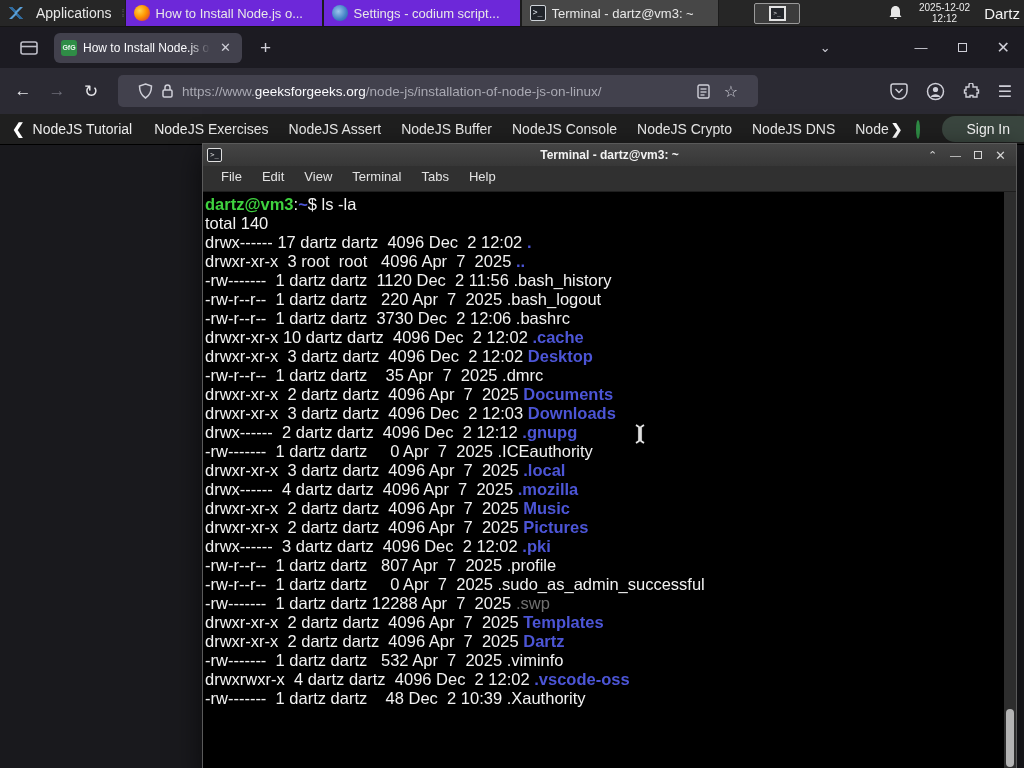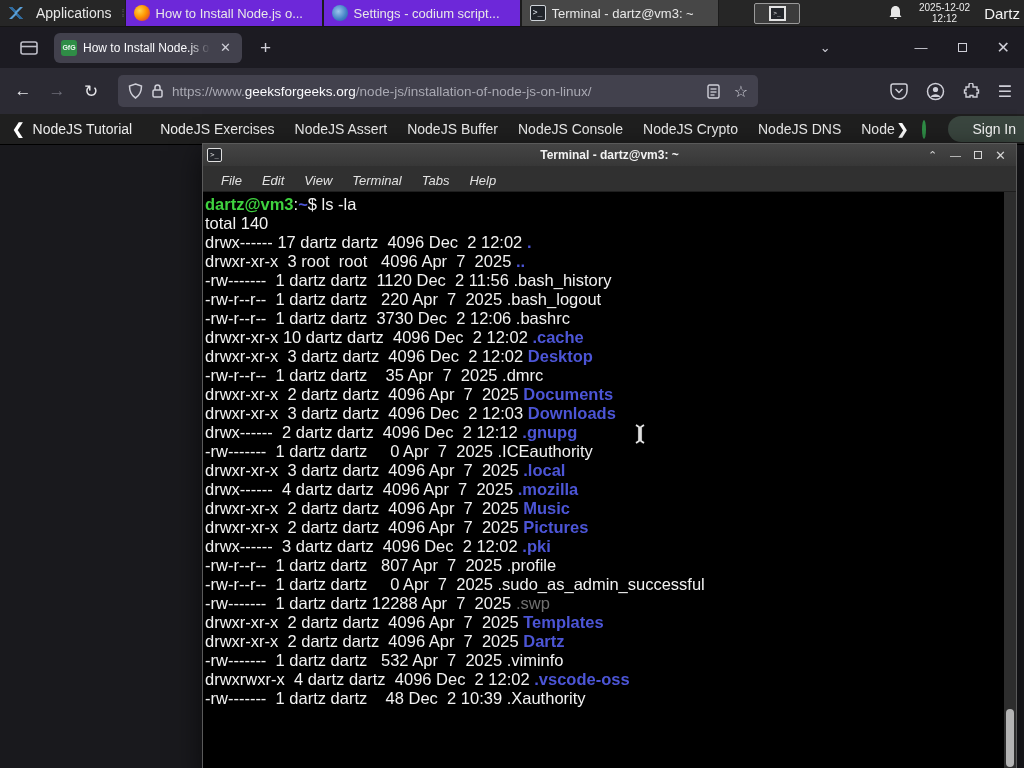--- a/index.html
+++ b/index.html
@@ -52,31 +52,31 @@
   .newtab { color:#cfcfd8; font-size:19px; margin-left:12px; padding:0 6px; }
   .tab-right { margin-left:auto; display:flex; align-items:center; gap:30px; margin-right:14px; color:#cfcfd8; }
   .tab-right .sep-gap { width:24px; }
   .tr-ico { font-size:13px; }
   .maxbox { width:9px; height:9px; border:1.5px solid #cfcfd8; display:inline-block; }
 
   .toolbar { height:46px; background:#2b2a33; display:flex; align-items:center; }
   .nav-ico { color:#e6e6ea; font-size:17px; width:34px; text-align:center; }
   .nav-ico.disabled { color:#6d6d78; }
   .urlbar { margin-left:10px; width:640px; height:32px; background:#42414d; border-radius:5px;
-            display:flex; align-items:center; padding:0 10px; gap:8px; }
+            display:flex; align-items:center; padding:0 20px; gap:8px; }
   .url-text { font-size:13.5px; color:#fbfbfe; white-space:nowrap; overflow:hidden; flex:1 1 auto; }
   .url-dim { color:#a9a9b3; }
   .url-icons { display:flex; gap:14px; color:#cfcfd8; align-items:center; }
   .tb-right { margin-left:auto; display:flex; align-items:center; gap:18px; margin-right:12px; color:#cfcfd8; }
 
   .sitenav { height:31px; background:#1f1f1f; border-bottom:1px solid #000;
              display:flex; align-items:center; color:#ececec; font-size:14px; overflow:hidden; }
   .sn-back { color:#ffffff; font-weight:bold; font-size:15px; margin:0 8px 0 12px; }
   .sn-item { padding:0 20px 0 0; white-space:nowrap; }
-  .sn-item.first { padding-right:28px; }
+  .sn-item.first { padding-right:22px; }
   .sn-more { font-weight:bold; color:#fff; }
   .sn-search { width:19px; height:19px; border:2.5px solid #2f8d46; border-radius:50%; margin:0 22px 0 14px; }
   .signin { background:#3a463f; color:#f5f5f5; border-radius:16px; padding:5px 24px;
             font-size:14px; margin-right:14px; white-space:nowrap; }
   .page-bg { position:absolute; left:0; top:118px; width:1024px; height:623px; background:#19191d; }
 
   
   .terminal { position:absolute; left:202px; top:143px; width:815px; height:632px;
               background:#000; border:1px solid #5a5a5a; z-index:30;
               box-shadow:0 8px 28px rgba(0,0,0,.6); }
@@ -84,21 +84,21 @@
                 display:flex; align-items:center; position:relative; }
   .t-icon { width:15px; height:14px; margin-left:4px; background:#23262b; border:1px solid #e0e0e0;
             border-radius:2px; color:#e0e0e0; font-size:7px; line-height:12px; text-align:center;
             font-family:"DejaVu Sans Mono",monospace; }
   .t-title { position:absolute; left:0; right:0; text-align:center; color:#f2f2f2;
              font-size:12px; font-weight:bold; }
   .t-controls { margin-left:auto; display:flex; gap:13px; margin-right:10px; color:#d6d6d6;
                 font-size:11px; z-index:2; align-items:center; }
   .t-maxbox { width:8px; height:8px; border:1.5px solid #d6d6d6; display:inline-block; }
   .t-menubar { height:26px; background:#303030; border-bottom:1px solid #1e1e1e;
-               display:flex; align-items:flex-end; padding-left:8px;font-style:italic; }
+               display:flex; align-items:flex-start; padding-left:8px; }
   .t-menu-item { color:#e2e2e2; font-size:13px; padding:3px 10px; }
   .t-body { position:absolute; left:0; top:48px; right:0; bottom:0; background:#000;
             padding:3px 14px 0 2px; overflow:hidden; }
   .term-line { font-family:Liberation Sans, sans-serif; font-size:16.5px; line-height:19px;
                white-space:pre; color:#f2f2f2; }
   .u-green { color:#3fd23f; font-weight:bold; }
   .u-blue  { color:#4c55d6; font-weight:bold; }
   .fname.dir { color:#4c55d6; font-weight:bold; }
   .fname.dim { color:#707070; }
   .fname.file { color:#f2f2f2; }

